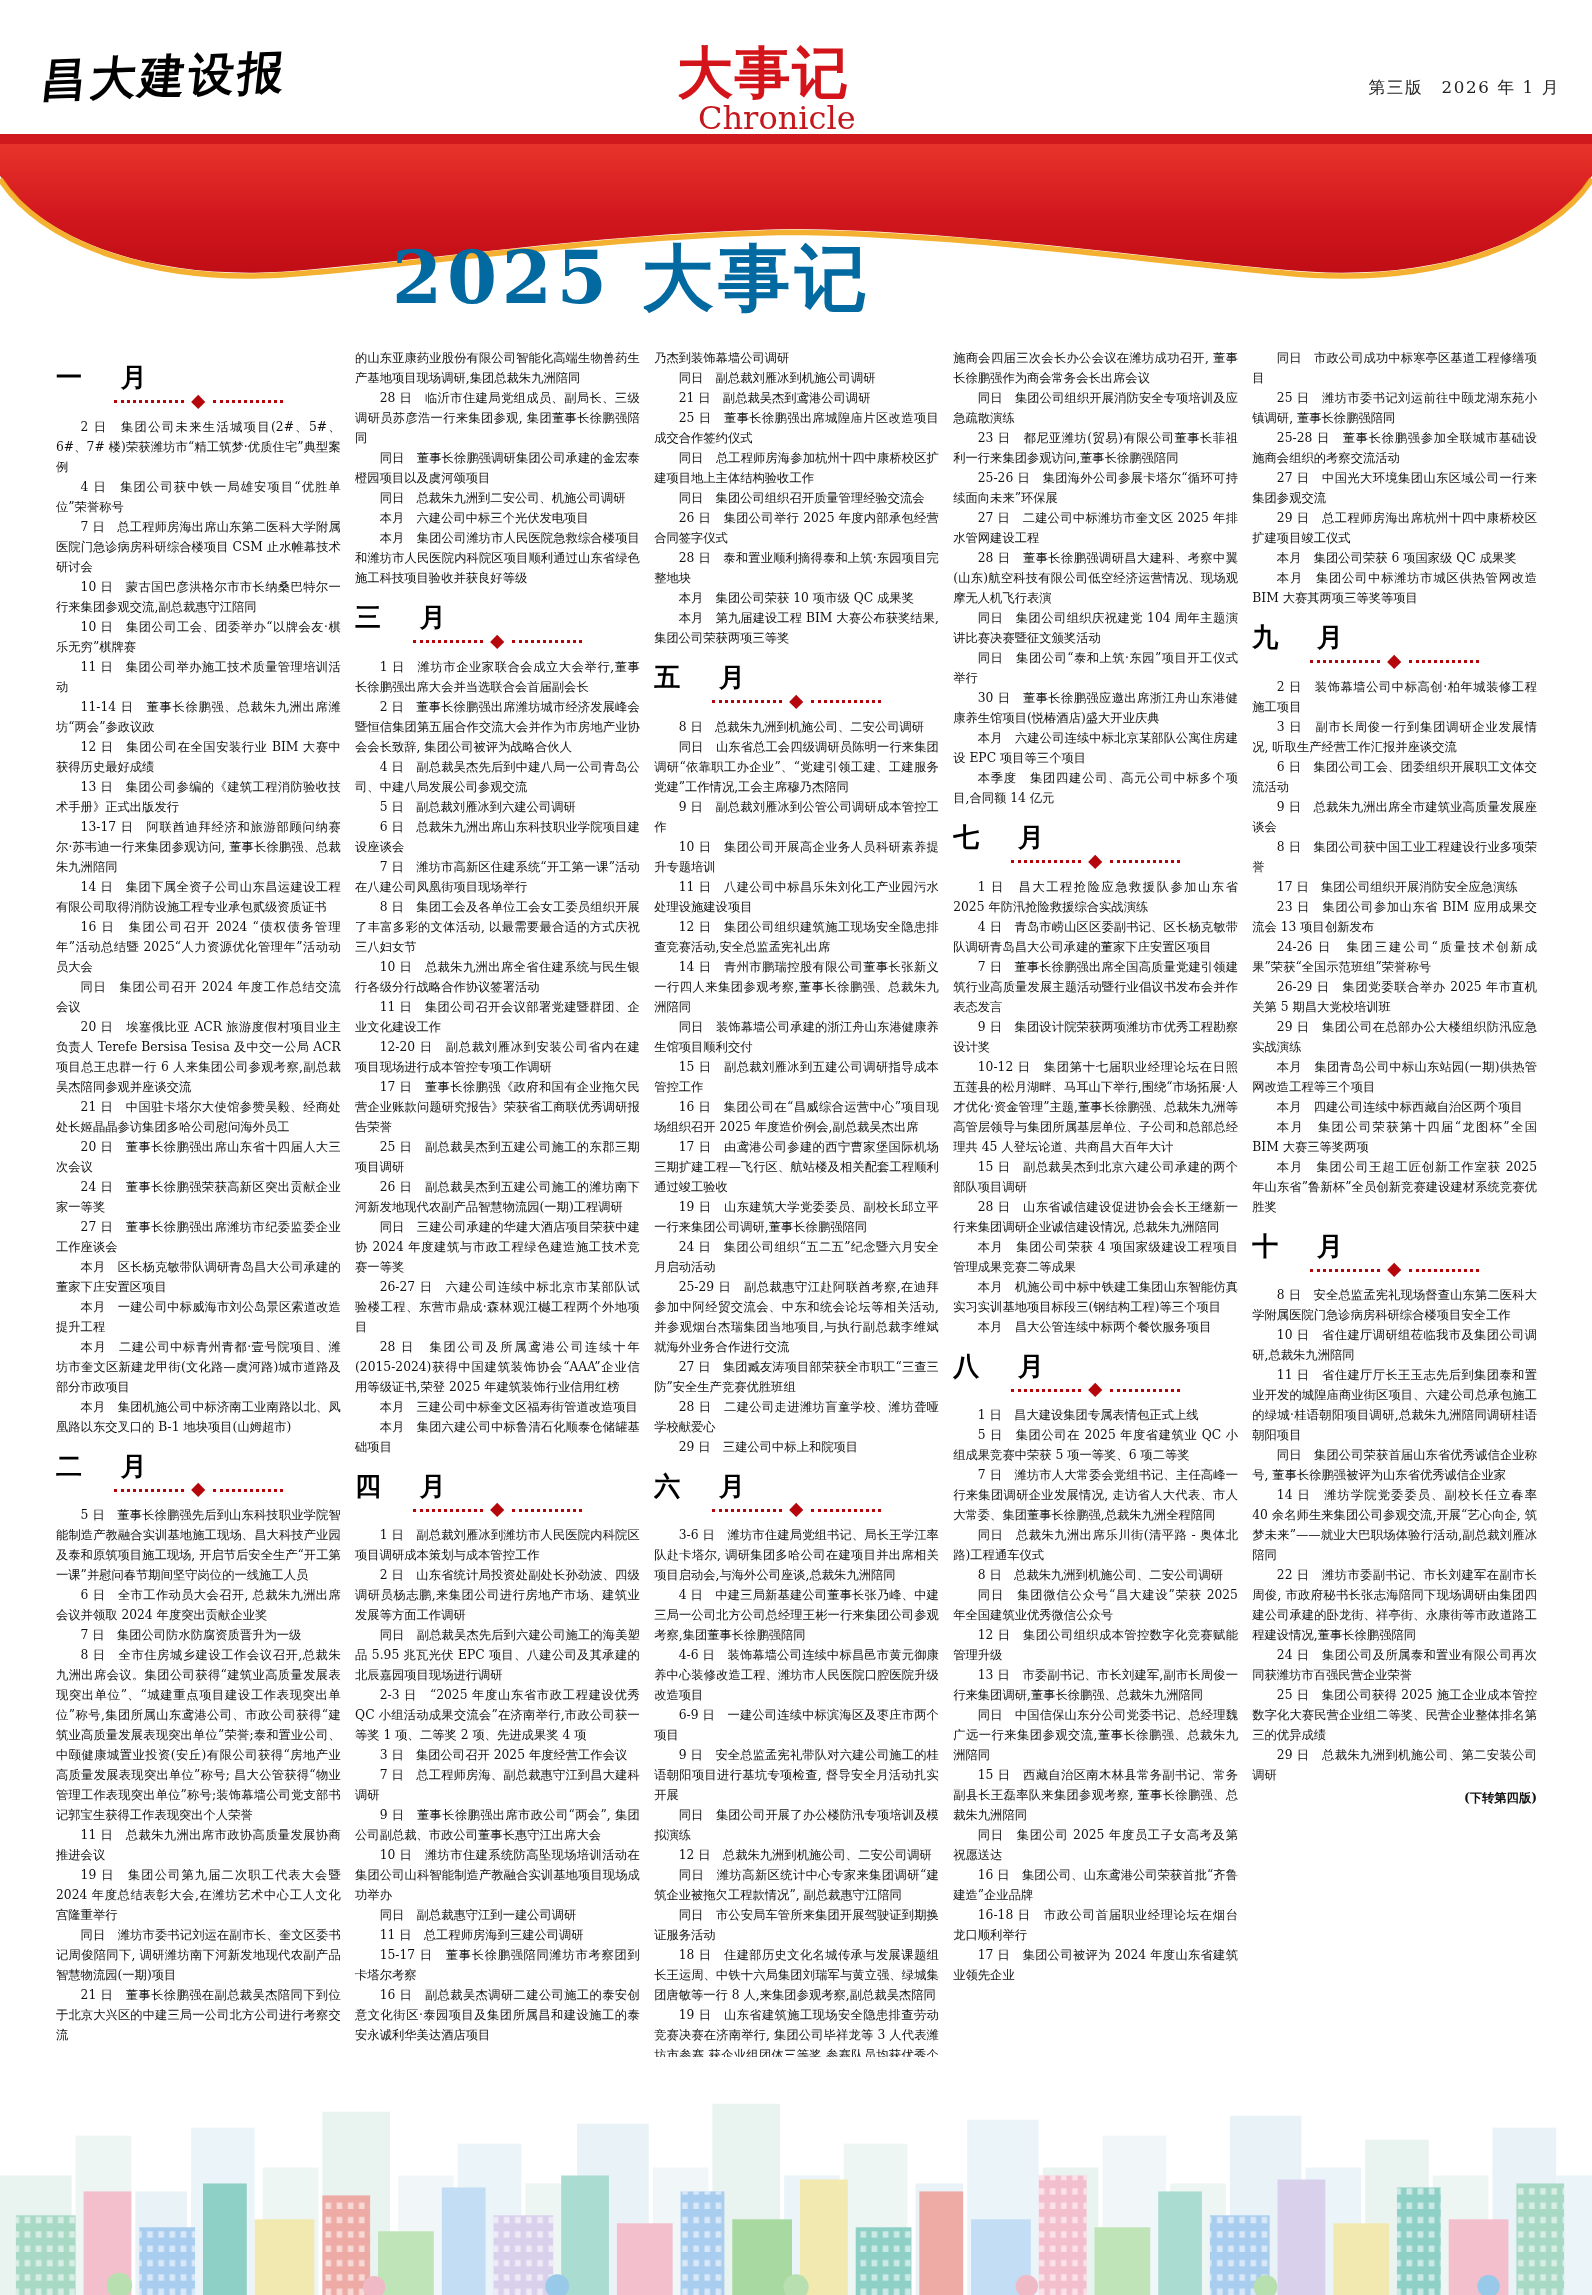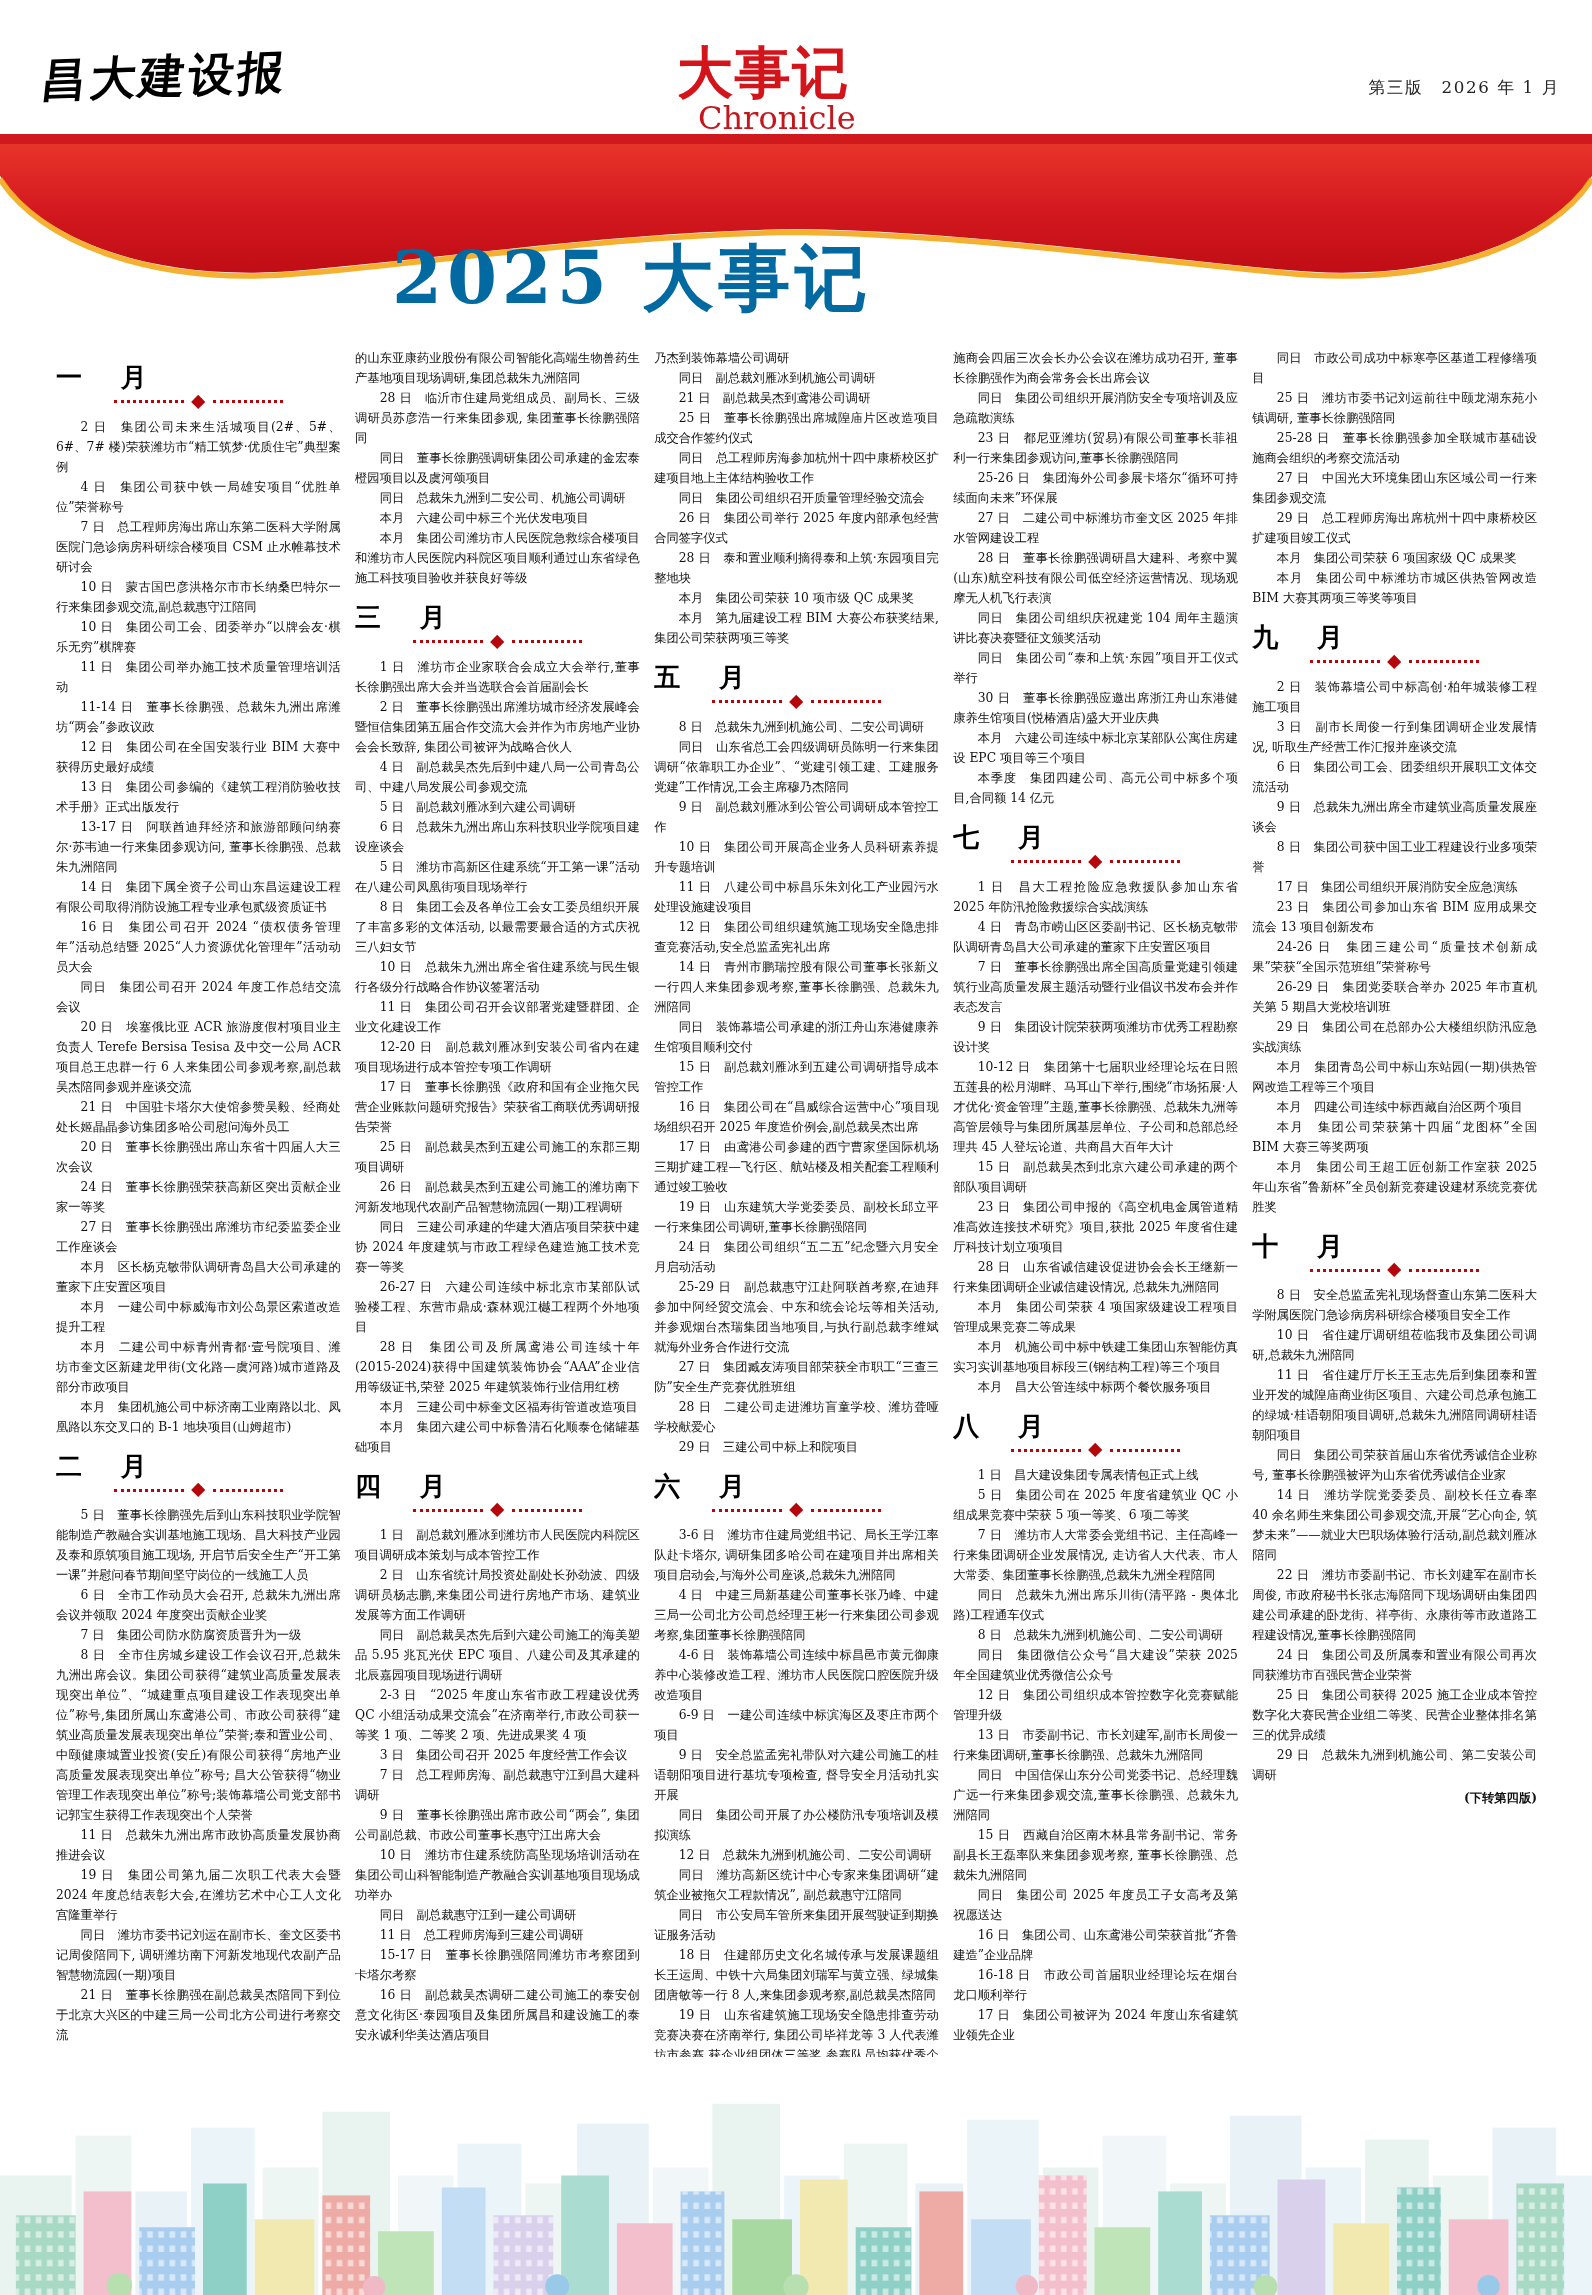--- a/index.html
+++ b/index.html
@@ -131,21 +131,21 @@
             <span class="dots"></span>
             <span class="diamond"></span>
             <span class="dots"></span>
           </div>
         </div>
         <p class="entry">1 日　潍坊市企业家联合会成立大会举行,董事长徐鹏强出席大会并当选联合会首届副会长</p>
         <p class="entry">2 日　董事长徐鹏强出席潍坊城市经济发展峰会暨恒信集团第五届合作交流大会并作为市房地产业协会会长致辞, 集团公司被评为战略合伙人</p>
         <p class="entry">4 日　副总裁吴杰先后到中建八局一公司青岛公司、中建八局发展公司参观交流</p>
         <p class="entry">5 日　副总裁刘雁冰到六建公司调研</p>
         <p class="entry">6 日　总裁朱九洲出席山东科技职业学院项目建设座谈会</p>
-        <p class="entry">5 日　潍坊市高新区住建系统“开工第一课”活动在八建公司凤凰街项目现场举行</p>
+        <p class="entry">7 日　潍坊市高新区住建系统“开工第一课”活动在八建公司凤凰街项目现场举行</p>
         <p class="entry">8 日　集团工会及各单位工会女工委员组织开展了丰富多彩的文体活动, 以最需要最合适的方式庆祝三八妇女节</p>
         <p class="entry">10 日　总裁朱九洲出席全省住建系统与民生银行各级分行战略合作协议签署活动</p>
         <p class="entry">11 日　集团公司召开会议部署党建暨群团、企业文化建设工作</p>
         <p class="entry">12-20 日　副总裁刘雁冰到安装公司省内在建项目现场进行成本管控专项工作调研</p>
         <p class="entry">17 日　董事长徐鹏强《政府和国有企业拖欠民营企业账款问题研究报告》荣获省工商联优秀调研报告荣誉</p>
         <p class="entry">25 日　副总裁吴杰到五建公司施工的东郡三期项目调研</p>
         <p class="entry">26 日　副总裁吴杰到五建公司施工的潍坊南下河新发地现代农副产品智慧物流园(一期)工程调研</p>
         <p class="entry">同日　三建公司承建的华建大酒店项目荣获中建协 2024 年度建筑与市政工程绿色建造施工技术竞赛一等奖</p>
         <p class="entry">26-27 日　六建公司连续中标北京市某部队试验楼工程、东营市鼎成·森林观江樾工程两个外地项目</p>
         <p class="entry">28 日　集团公司及所属鸢港公司连续十年(2015-2024)获得中国建筑装饰协会“AAA”企业信用等级证书,荣登 2025 年建筑装饰行业信用红榜</p>
@@ -247,21 +247,20 @@
             <span class="diamond"></span>
             <span class="dots"></span>
           </div>
         </div>
         <p class="entry">1 日　昌大工程抢险应急救援队参加山东省 2025 年防汛抢险救援综合实战演练</p>
         <p class="entry">4 日　青岛市崂山区区委副书记、区长杨克敏带队调研青岛昌大公司承建的董家下庄安置区项目</p>
         <p class="entry">7 日　董事长徐鹏强出席全国高质量党建引领建筑行业高质量发展主题活动暨行业倡议书发布会并作表态发言</p>
         <p class="entry">9 日　集团设计院荣获两项潍坊市优秀工程勘察设计奖</p>
         <p class="entry">10-12 日　集团第十七届职业经理论坛在日照五莲县的松月湖畔、马耳山下举行,围绕“市场拓展·人才优化·资金管理”主题,董事长徐鹏强、总裁朱九洲等高管层领导与集团所属基层单位、子公司和总部总经理共 45 人登坛论道、共商昌大百年大计</p>
         <p class="entry">15 日　副总裁吴杰到北京六建公司承建的两个部队项目调研</p>
-        <p class="entry">23 日　集团公司申报的《高空机电金属管道精准高效连接技术研究》项目,获批 2025 年度省住建厅科技计划立项项目</p>
         <p class="entry">28 日　山东省诚信建设促进协会会长王继新一行来集团调研企业诚信建设情况, 总裁朱九洲陪同</p>
         <p class="entry">本月　集团公司荣获 4 项国家级建设工程项目管理成果竞赛二等成果</p>
         <p class="entry">本月　机施公司中标中铁建工集团山东智能仿真实习实训基地项目标段三(钢结构工程)等三个项目</p>
         <p class="entry">本月　昌大公管连续中标两个餐饮服务项目</p>
         <div class="month">
           <div class="month-title">八　月</div>
           <div class="month-rule">
             <span class="dots"></span>
             <span class="diamond"></span>
             <span class="dots"></span>

